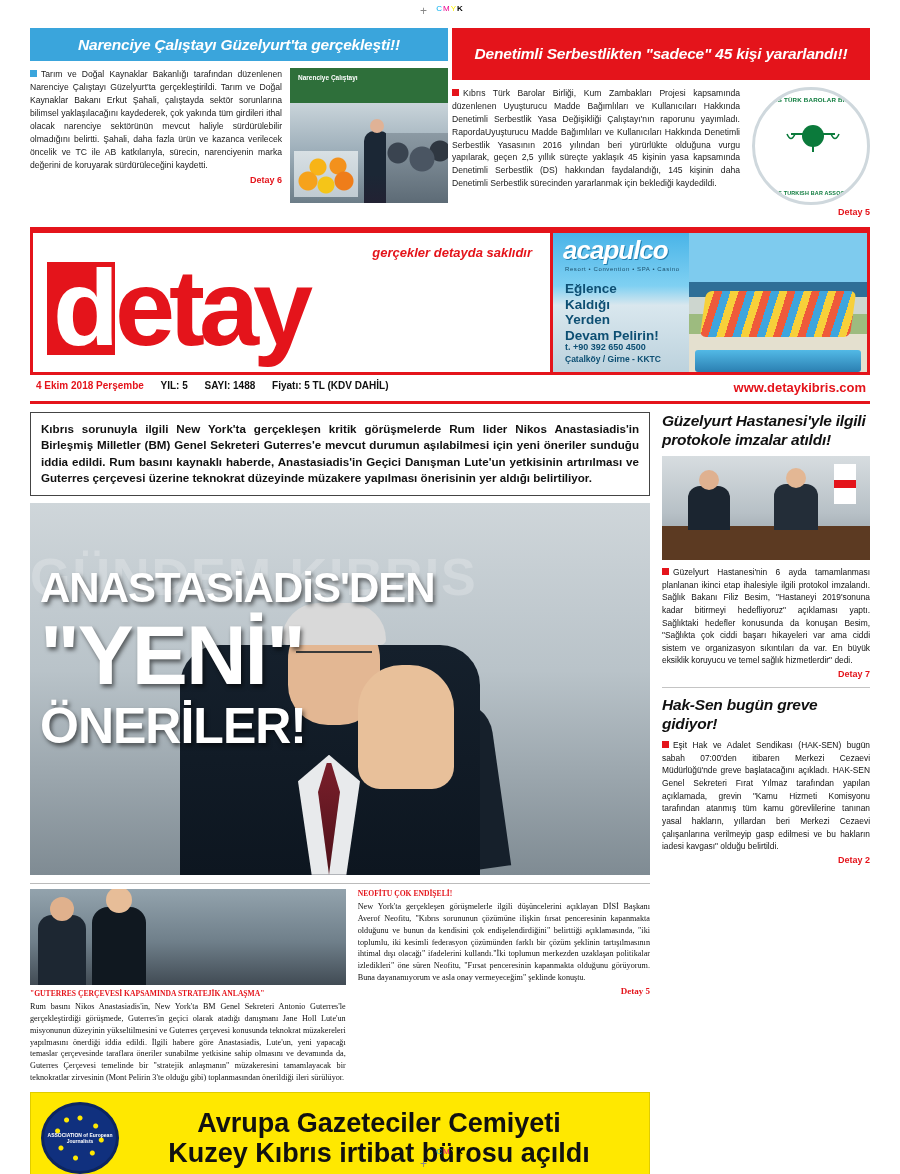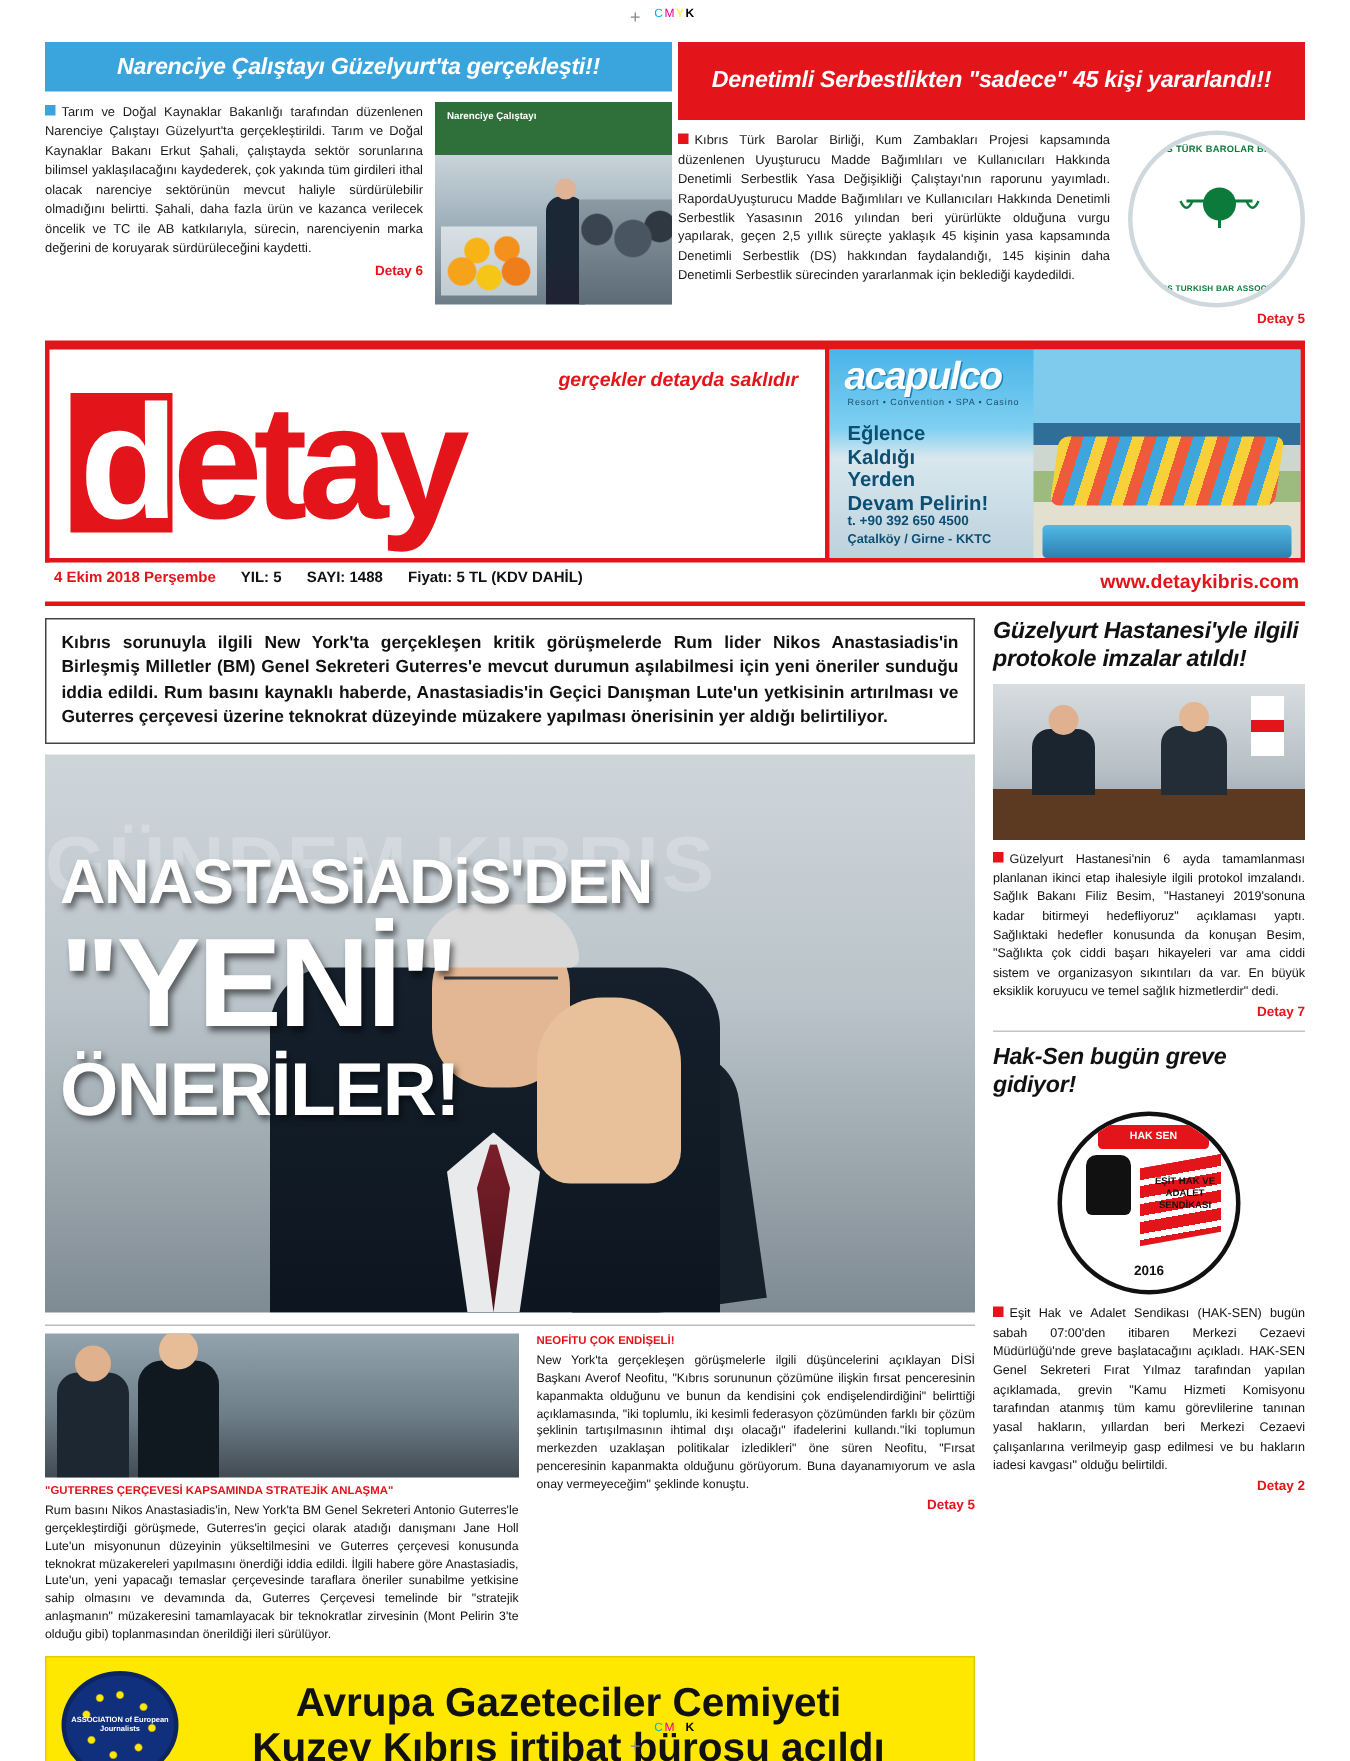--- a/index.html
+++ b/index.html
@@ -363,21 +363,21 @@
   .hero-head .l3 { font-size: 50px; margin-top: 8px; letter-spacing: -1px; }
 
   
   .cols3 {
     display: flex;
     gap: 12px;
     margin-top: 8px;
     border-top: 1px solid #bbb;
     padding-top: 5px;
   }
-  .col3 { flex: 1; }
+  .col3 { flex: 1; font-family: Liberation Serif, serif; }
   .col3.wide { flex: 1.08; }
   .col-kicker {
     font-size: 7.6px;
     font-weight: bold;
     color: #e4141b;
     margin-bottom: 3px;
     line-height: 1.2;
   }
   .col-text {
     font-size: 8.2px;
@@ -667,27 +667,20 @@
       </div>
       <div class="side-text">
         <span class="sq red"></span><span>Güzelyurt Hastanesi'nin 6 ayda tamamlanması planlanan ikinci etap ihalesiyle ilgili protokol imzalandı. Sağlık Bakanı Filiz Besim, "Hastaneyi 2019'sonuna kadar bitirmeyi hedefliyoruz" açıklaması yaptı.
 Sağlıktaki hedefler konusunda da konuşan Besim, "Sağlıkta çok ciddi başarı hikayeleri var ama ciddi sistem ve organizasyon sıkıntıları da var. En büyük eksiklik koruyucu ve temel sağlık hizmetlerdir" dedi.</span>
       </div>
       <span class="detay-link">Detay 7</span>
 
       <hr class="rule">
 
       <div class="side-head">Hak-Sen bugün greve gidiyor!</div>
-      <div class="haksen-logo">
-        <div class="redband">HAK SEN</div>
-        <div class="fist"></div>
-        <div class="bars"></div>
-        <div class="lbl">EŞİT HAK VE ADALET SENDİKASI</div>
-        <div class="yr">2016</div>
-      </div>
       <div class="side-text">
         <span class="sq red"></span><span>Eşit Hak ve Adalet Sendikası (HAK-SEN) bugün sabah 07:00'den itibaren Merkezi Cezaevi Müdürlüğü'nde greve başlatacağını açıkladı. HAK-SEN Genel Sekreteri Fırat Yılmaz tarafından yapılan açıklamada, grevin "Kamu Hizmeti Komisyonu tarafından atanmış tüm kamu görevlilerine tanınan yasal hakların, yıllardan beri Merkezi Cezaevi çalışanlarına verilmeyip gasp edilmesi ve bu hakların iadesi kavgası" olduğu belirtildi.</span>
       </div>
       <span class="detay-link">Detay 2</span>
     </div>
   </div>
 
   <div class="cmyk-mark cmyk-bottom">
     <span class="c">C</span><span class="m">M</span><span class="y">Y</span><b>K</b>
   </div>

